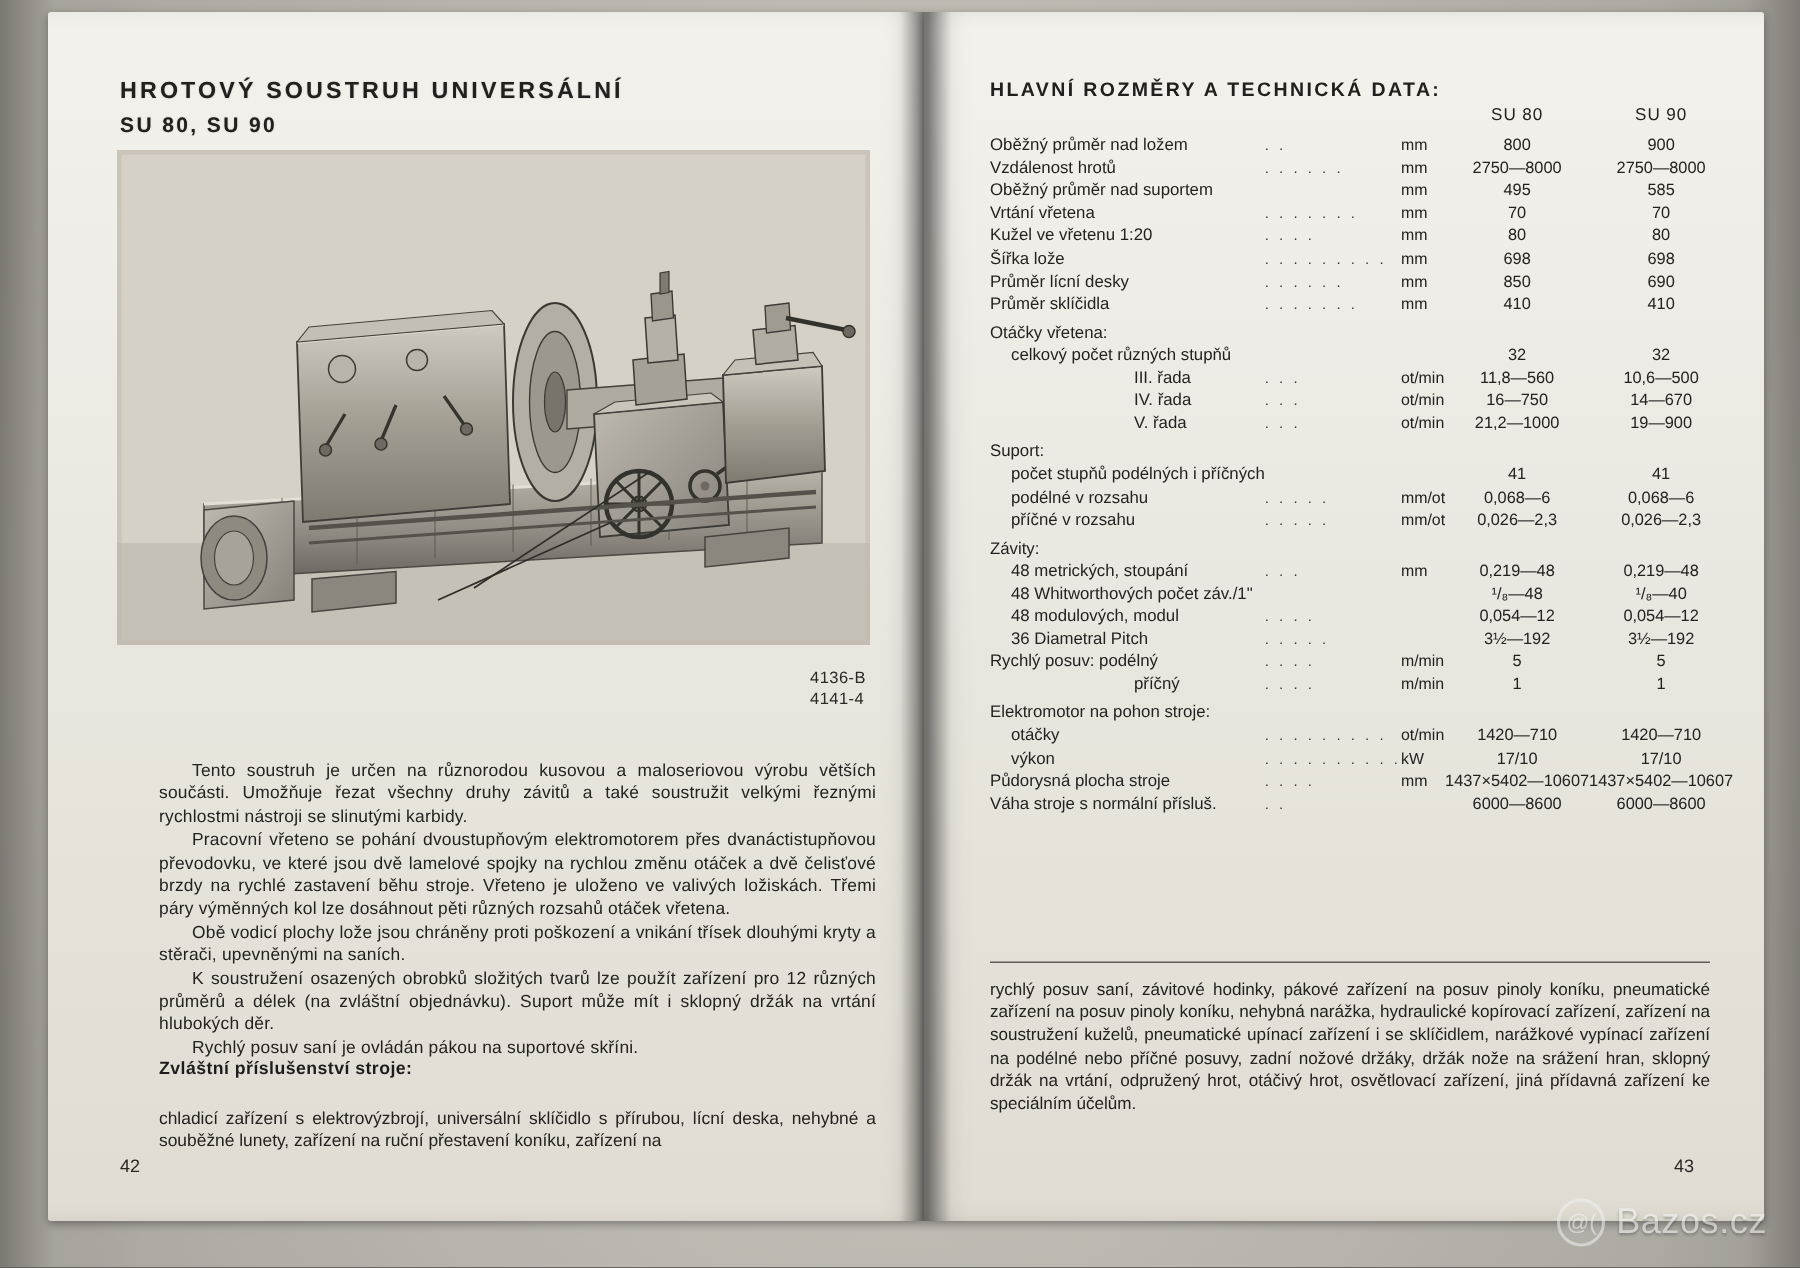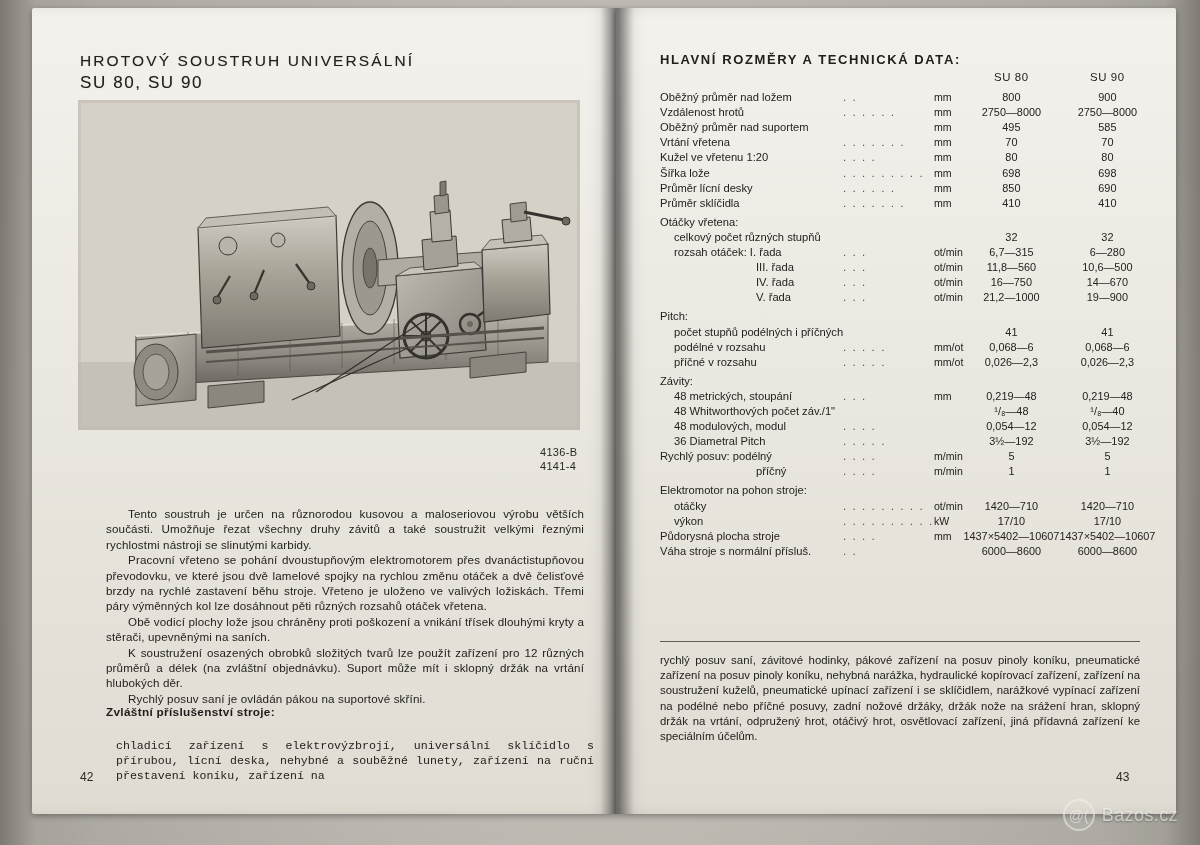--- a/index.html
+++ b/index.html
@@ -63,27 +63,27 @@
   }
   .title-block {
     position: absolute;
     left: 48px;
     top: 42px;
     width: 500px;
   }
   .title-line {
     font-size: 15.5px;
     letter-spacing: 2.1px;
-    font-weight: 400;
+    font-weight: 700;
     color: #22201e;
     line-height: 22px;
     text-shadow: 0 0 1px rgba(0,0,0,0.25);
   }
   .title-line.sub {
-    font-size: 17px;
+    font-size: 14px;
     letter-spacing: 1.6px;
   }
 
   
   .photo {
     position: absolute;
     left: 46px;
     top: 92px;
     width: 502px;
     height: 330px;
@@ -117,28 +117,27 @@
     position: absolute;
     left: 74px;
     top: 697px;
     font-size: 11.8px;
     font-weight: 700;
     color: #1f1d1b;
     letter-spacing: 0.3px;
   }
   .body-text2 {
     position: absolute;
-    left: 84px;
+    left: 74px;
     top: 718px;
     width: 478px;
     font-size: 11.6px;
     line-height: 15.4px;
     color: #24221f;
     text-align: justify;
-    font-family: Liberation Mono, monospace;
   }
   .page-num-left {
     position: absolute;
     left: 48px;
     top: 762px;
     font-size: 12px;
     color: #2b2825;
   }
 
   
@@ -226,21 +225,21 @@
     width: 28px; height: 28px;
     border-radius: 50%;
     border: 2px solid #f2f2f2;
     color: #f7f7f7;
     font-size: 15px;
     display: flex; align-items: center; justify-content: center;
     background: rgba(255,255,255,0.06);
   }
   .wm-text {
     color: #f5f5f5;
-    font-size: 18px;
+    font-size: 24px;
     letter-spacing: 0.4px;
     text-shadow: 0 1px 2px rgba(0,0,0,0.5);
   }
 </style>
 </head>
 <body>
 
 <div class="page-scan">
 
   <div class="sheet left"></div>
@@ -460,27 +459,20 @@
             <td class="c-v2"></td>
           </tr>
           <tr>
             <td class="c-label ind">celkový počet různých stupňů</td>
             <td class="c-dots"></td>
             <td class="c-unit"></td>
             <td class="c-v1">32</td>
             <td class="c-v2">32</td>
           </tr>
           <tr>
-            <td class="c-label ind">rozsah otáček: I. řada</td>
-            <td class="c-dots">. . .</td>
-            <td class="c-unit">ot/min</td>
-            <td class="c-v1">6,7—315</td>
-            <td class="c-v2">6—280</td>
-          </tr>
-          <tr>
             <td class="c-label ind" style="padding-left: 96px;">III. řada</td>
             <td class="c-dots">. . .</td>
             <td class="c-unit">ot/min</td>
             <td class="c-v1">11,8—560</td>
             <td class="c-v2">10,6—500</td>
           </tr>
           <tr>
             <td class="c-label ind" style="padding-left: 96px;">IV. řada</td>
             <td class="c-dots">. . .</td>
             <td class="c-unit">ot/min</td>
@@ -488,21 +480,21 @@
             <td class="c-v2">14—670</td>
           </tr>
           <tr>
             <td class="c-label ind" style="padding-left: 96px;">V. řada</td>
             <td class="c-dots">. . .</td>
             <td class="c-unit">ot/min</td>
             <td class="c-v1">21,2—1000</td>
             <td class="c-v2">19—900</td>
           </tr>
           <tr class="group">
-            <td class="c-label">Pitch:</td>
+            <td class="c-label">Suport:</td>
             <td class="c-dots"></td>
             <td class="c-unit"></td>
             <td class="c-v1"></td>
             <td class="c-v2"></td>
           </tr>
           <tr>
             <td class="c-label ind">počet stupňů podélných i příčných</td>
             <td class="c-dots"></td>
             <td class="c-unit"></td>
             <td class="c-v1">41</td>

